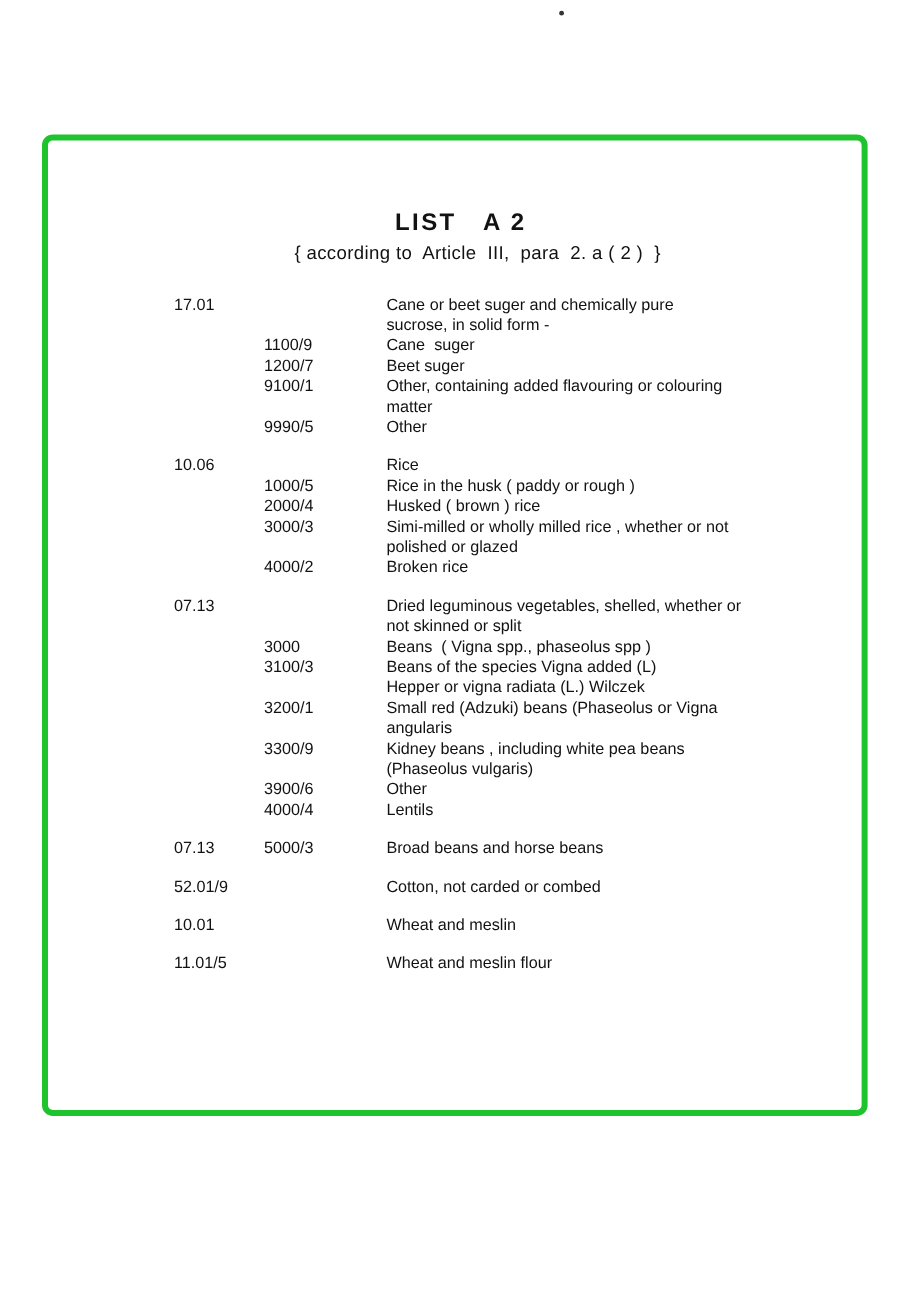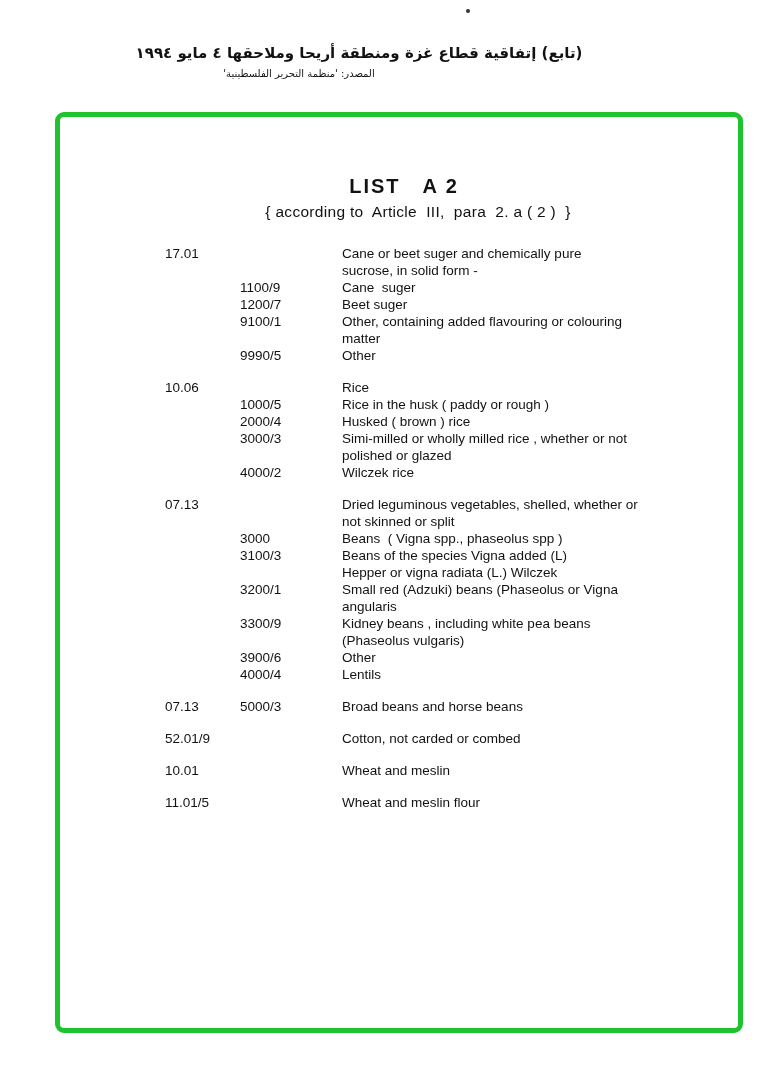--- a/index.html
+++ b/index.html
@@ -34,25 +34,24 @@
     left: 466px; top: 9px;
     width: 4px; height: 4px;
     background: #333;
     border-radius: 50%;
   }
 
   
   .green-box {
     position: absolute;
     left: 35px; top: 112px;
-    width: 688px; height: 921px;
+    width: 688px; height: 818px;
     border: 5px solid var(--green);
     border-radius: 9px;
     background: #fff;
-    margin-left: 20px;
   }
   .box-inner { padding: 58px 0 0 105px; }
 
   .doc-title {
     text-align: center;
     font-size: 20px;
     font-weight: bold;
     letter-spacing: 2px;
     white-space: pre;
     margin-left: -105px; 
@@ -95,24 +94,20 @@
     letter-spacing: 2px;
   }
 </style>
 </head>
 <body>
 
 <div class="page">
 
   <div class="ink-speck"></div>
 
-  <div class="arabic-header">
-    <div class="arabic-line1">(تابع) إتفاقية قطاع غزة ومنطقة أريحا وملاحقها ٤ مايو ١٩٩٤</div>
-    <div class="arabic-line2">المصدر:  'منظمة التحرير الفلسطينية'</div>
-  </div>
 
   <div class="green-box">
     <div class="box-inner">
 
       <div class="doc-title">LIST   A 2</div>
 
       <div class="doc-subtitle">{ according to  Article  III,  para  2. a ( 2 )  }</div>
 
       <div class="tariff-table">
 
@@ -164,21 +159,21 @@
   </div>
               <div class="trow">
     <span class="col-tariff cell-tariff"></span>
     <span class="col-item cell-item">3000/3</span>
     <span class="col-desc cell-desc">Simi-milled or wholly milled rice , whether or not
 polished or glazed</span>
   </div>
               <div class="trow">
     <span class="col-tariff cell-tariff"></span>
     <span class="col-item cell-item">4000/2</span>
-    <span class="col-desc cell-desc">Wilczek rice</span>
+    <span class="col-desc cell-desc">Broken rice</span>
   </div>
             </div>
             <div class="section">
               <div class="trow">
     <span class="col-tariff cell-tariff">07.13</span>
     <span class="col-item cell-item"></span>
     <span class="col-desc cell-desc">Dried leguminous vegetables, shelled, whether or
 not skinned or split</span>
   </div>
               <div class="trow">

